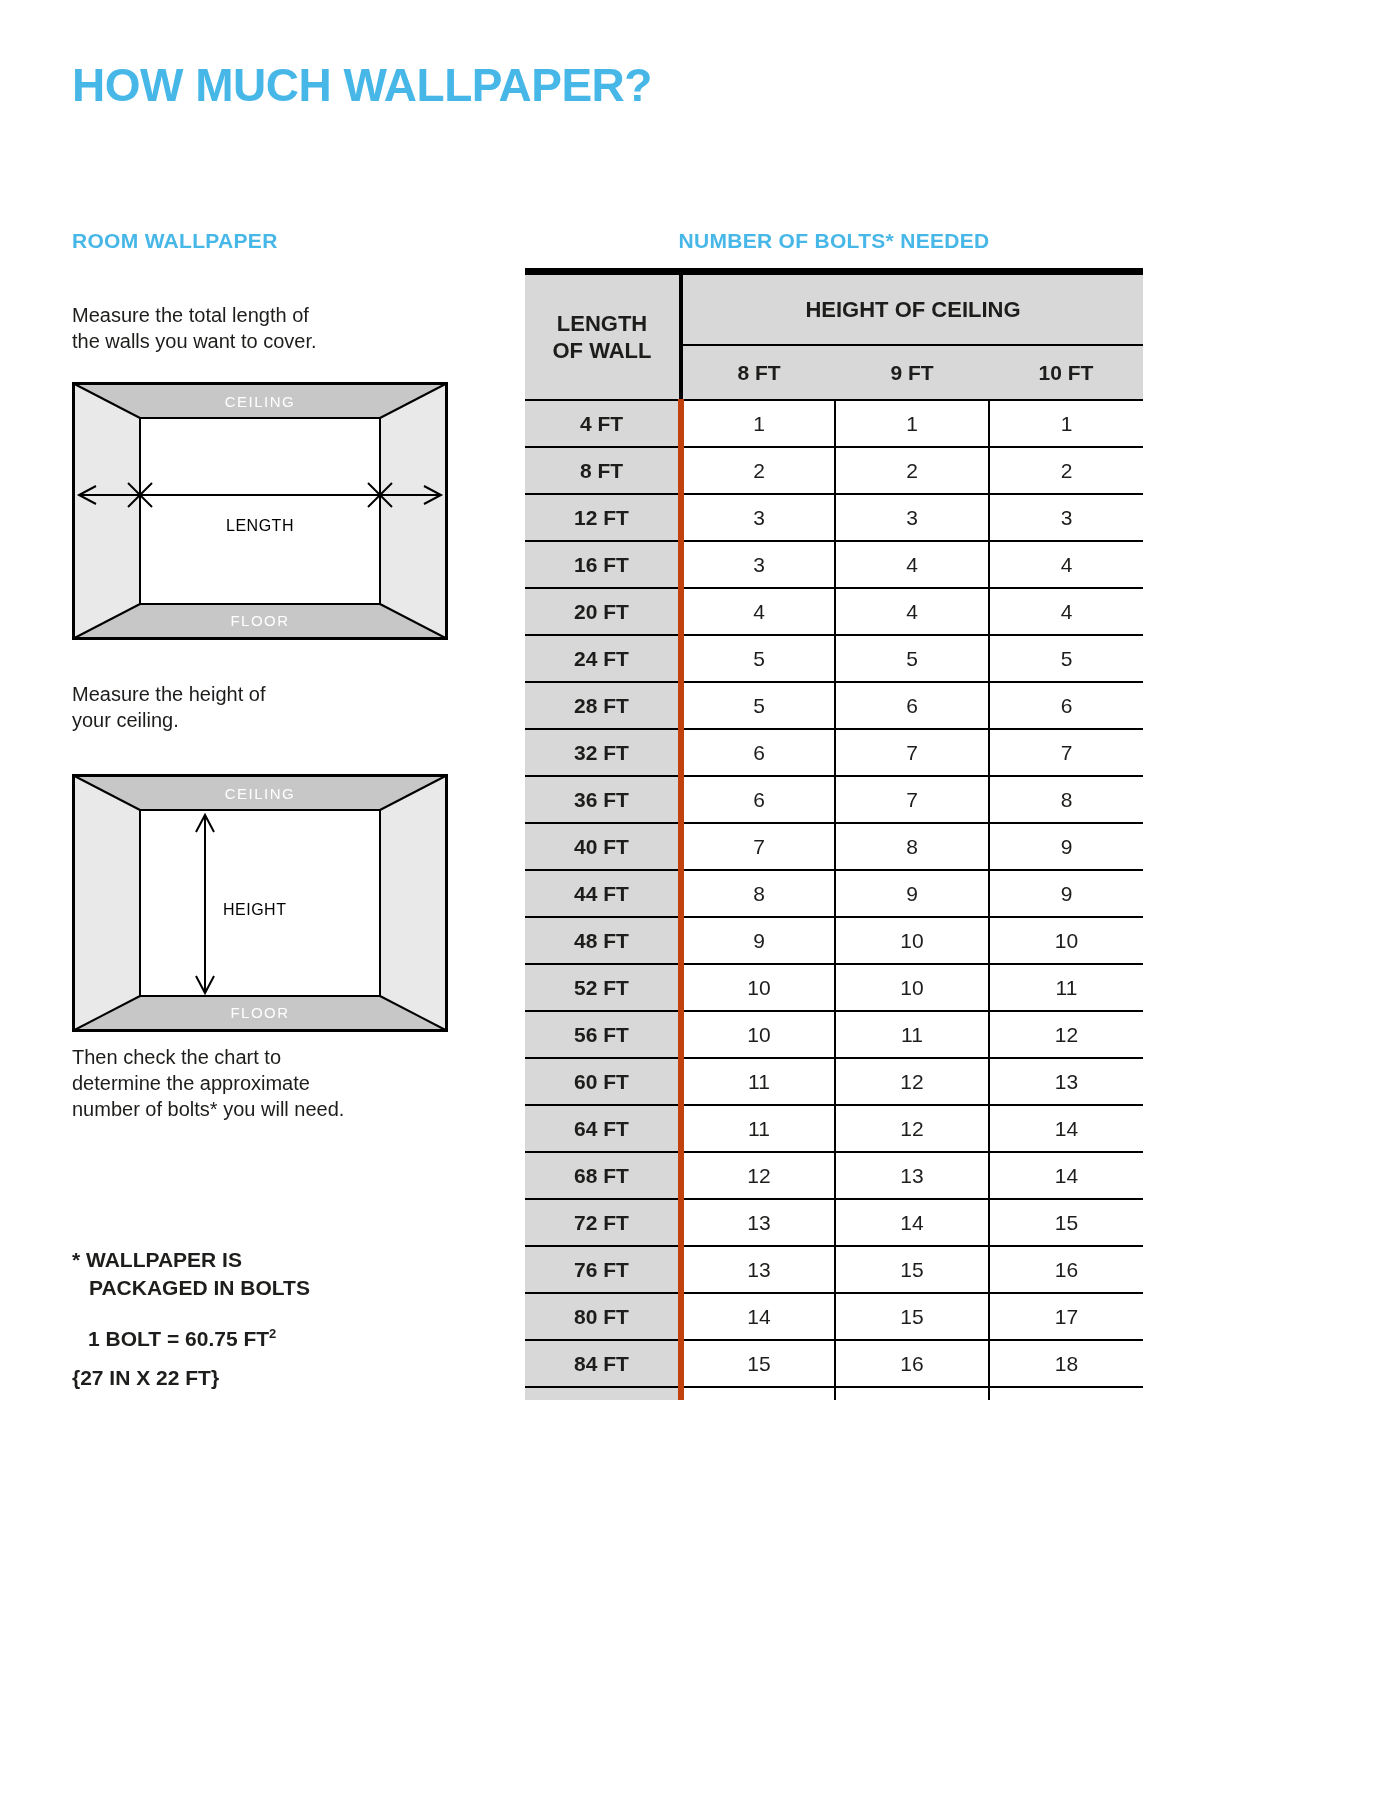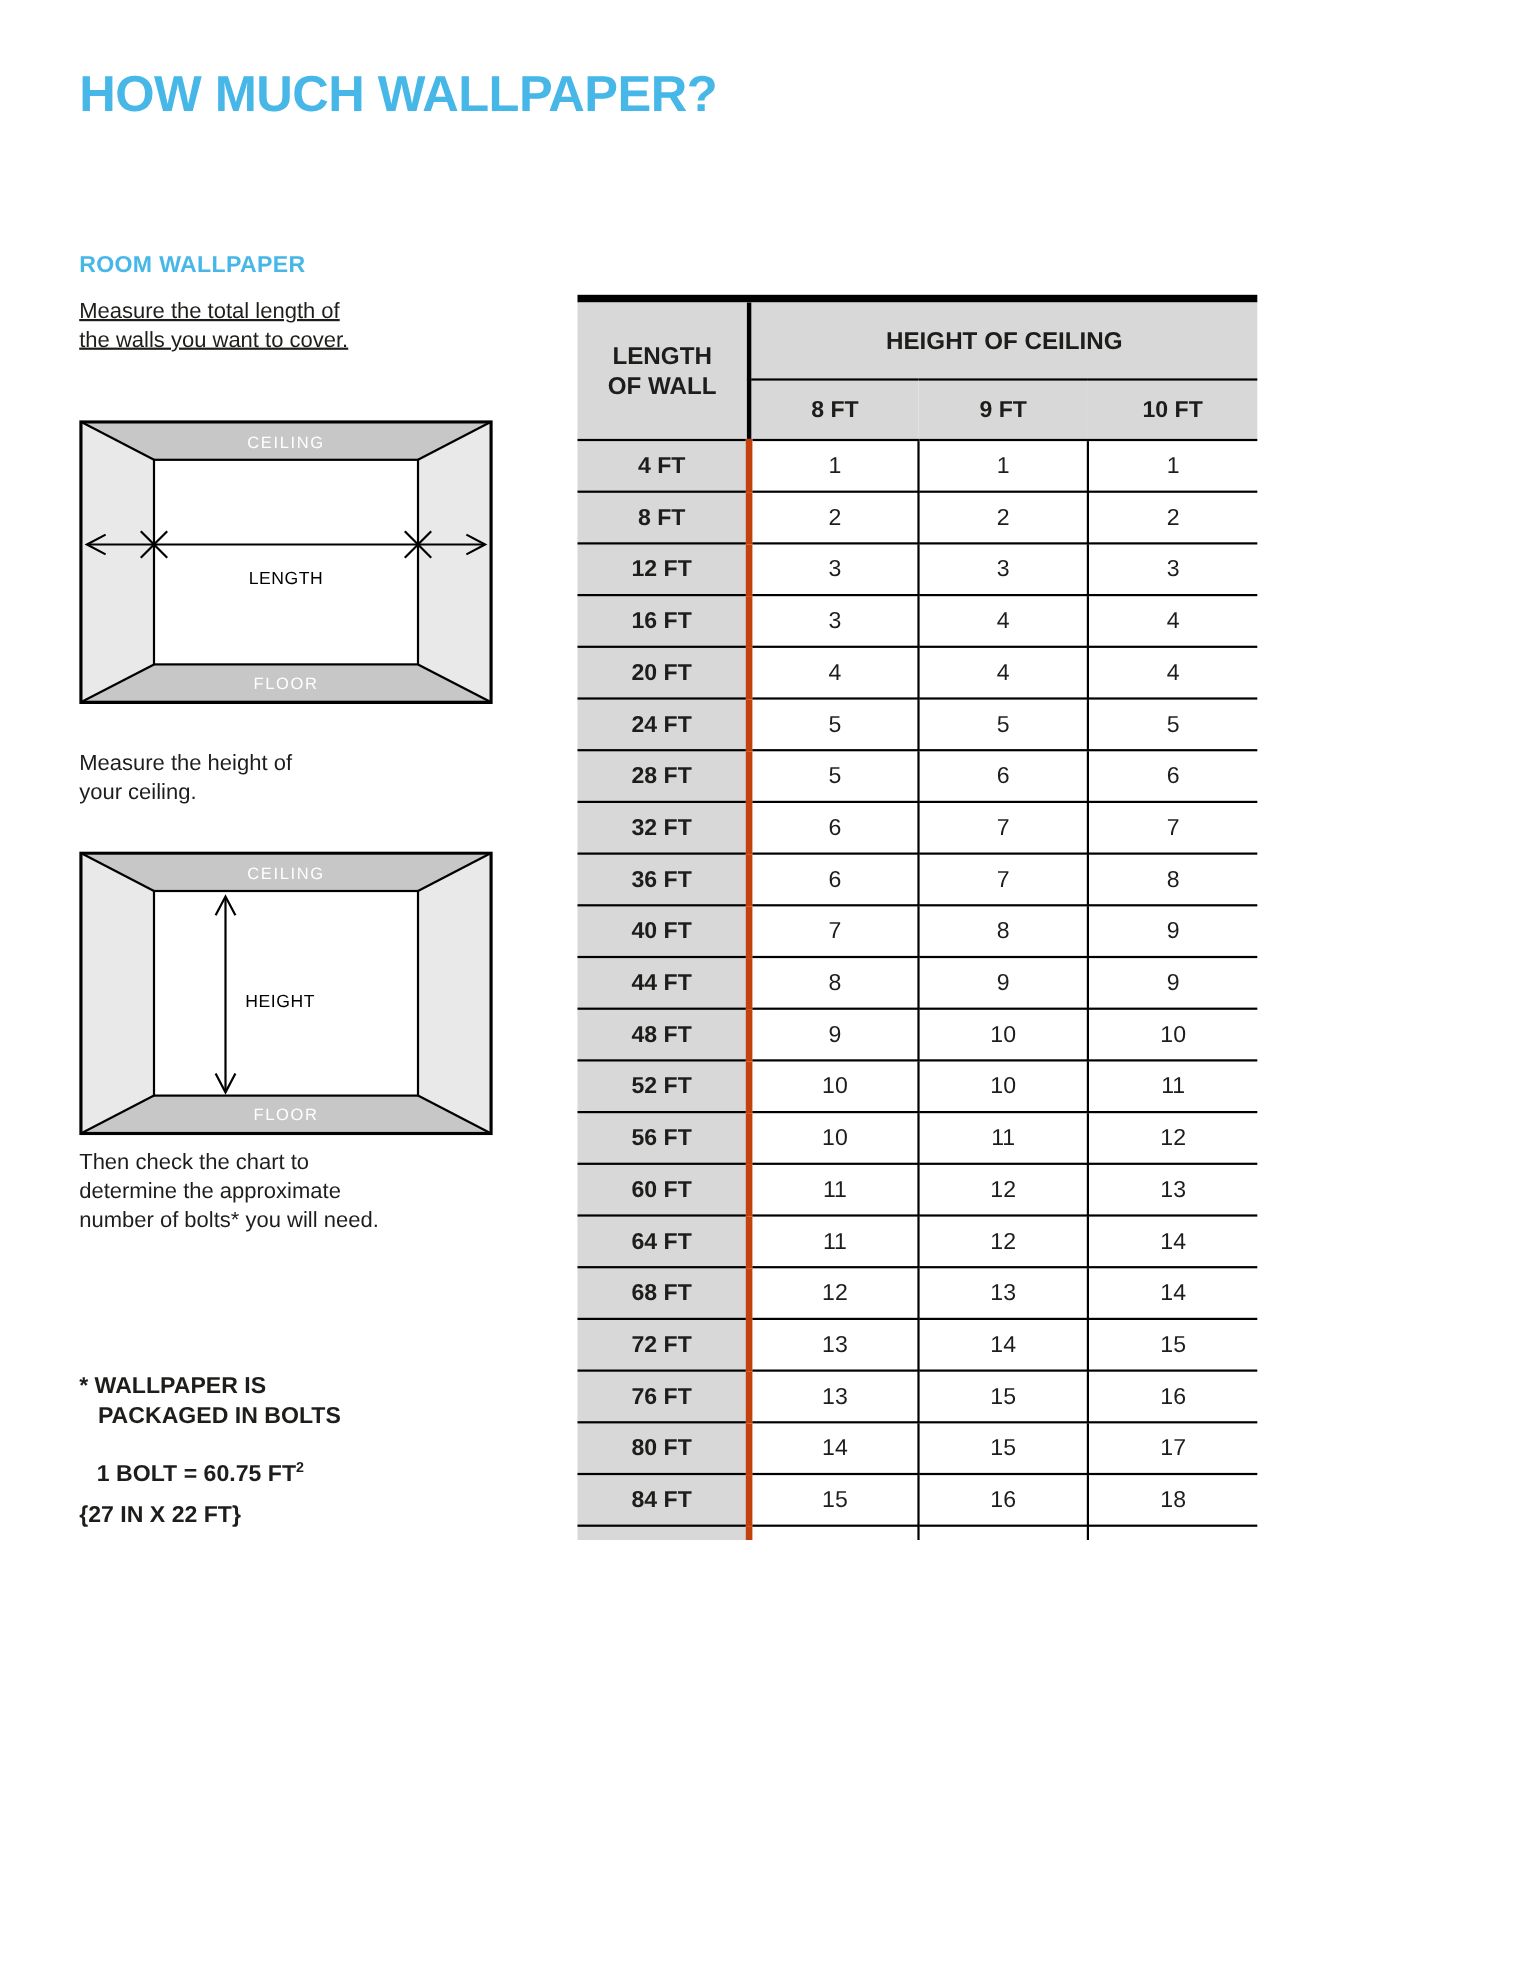--- a/index.html
+++ b/index.html
@@ -34,21 +34,21 @@
   .table-title { left:525px; top:229px; width:618px; text-align:center; }
 
   .para {
     left:72px;
     width:370px;
     font-size:20px;
     line-height:26px;
     white-space:pre-line;
     color:#1d1d1b;
   }
-  .para1 { top:270px;text-decoration:underline; }
+  .para1 { top:302px; }
   .para2 { top:681px; }
   .para3 { top:1044px; }
 
   .diagram { left:72px; width:376px; height:258px; }
   .diagram1 { top:382px; }
   .diagram2 { top:774px; }
 
   .band-poly  { fill:var(--diagram-band,#c7c7c7); }
   .wall-poly  { fill:var(--diagram-wall,#e9e9e9); }
   .inner-rect { fill:#ffffff; stroke:#000; stroke-width:2; }
@@ -127,20 +127,21 @@
   }
 </style>
 </head>
 <body>
 
 <div class="page">
 
   <h1 class="abs page-title">HOW MUCH WALLPAPER?</h1>
 
   <h2 class="abs section-title room-estimates-title">ROOM WALLPAPER</h2>
+  <h2 class="abs section-title table-title">NUMBER OF BOLTS* NEEDED</h2>
 
   <p class="abs para para1">Measure the total length of
 the walls you want to cover.</p>
 
   <svg class="abs diagram diagram1" viewBox="0 0 376 258">
     <polygon class="wall-poly" points="1.5,1.5 68,36 68,222 1.5,256.5"></polygon>
     <polygon class="wall-poly" points="374.5,1.5 308,36 308,222 374.5,256.5"></polygon>
     <polygon class="band-poly" points="1.5,1.5 374.5,1.5 308,36 68,36"></polygon>
     <polygon class="band-poly" points="1.5,256.5 374.5,256.5 308,222 68,222"></polygon>
     <rect class="inner-rect" x="68" y="36" width="240" height="186"></rect>

